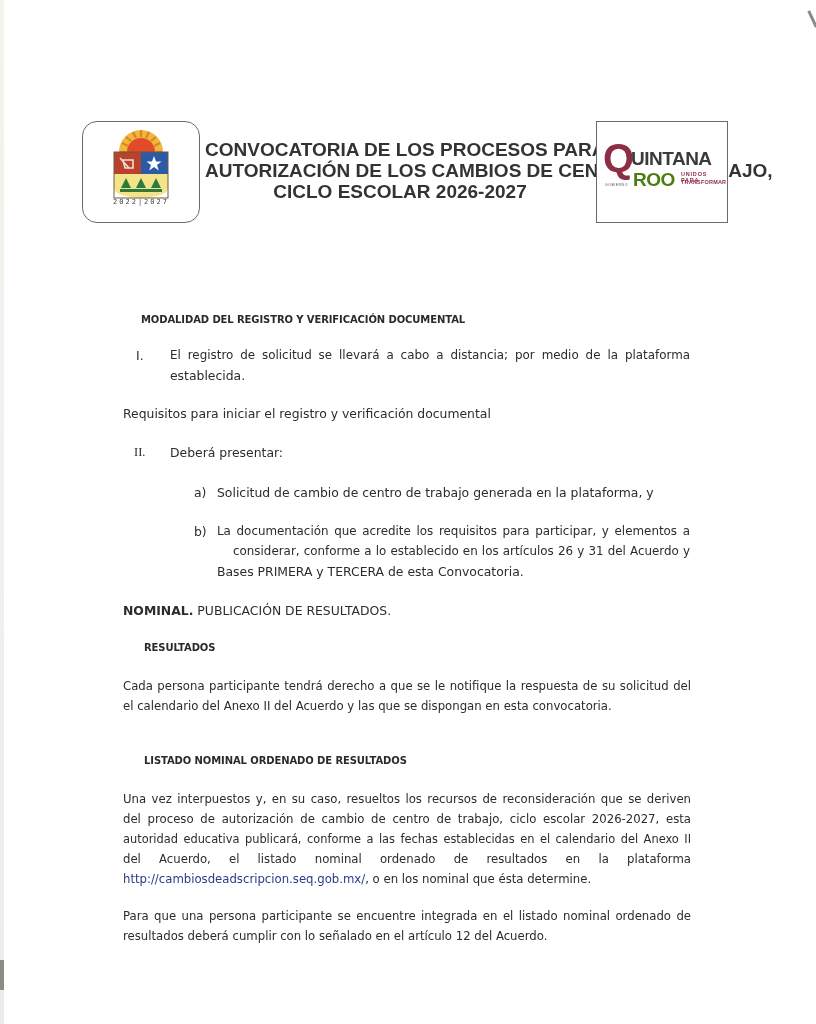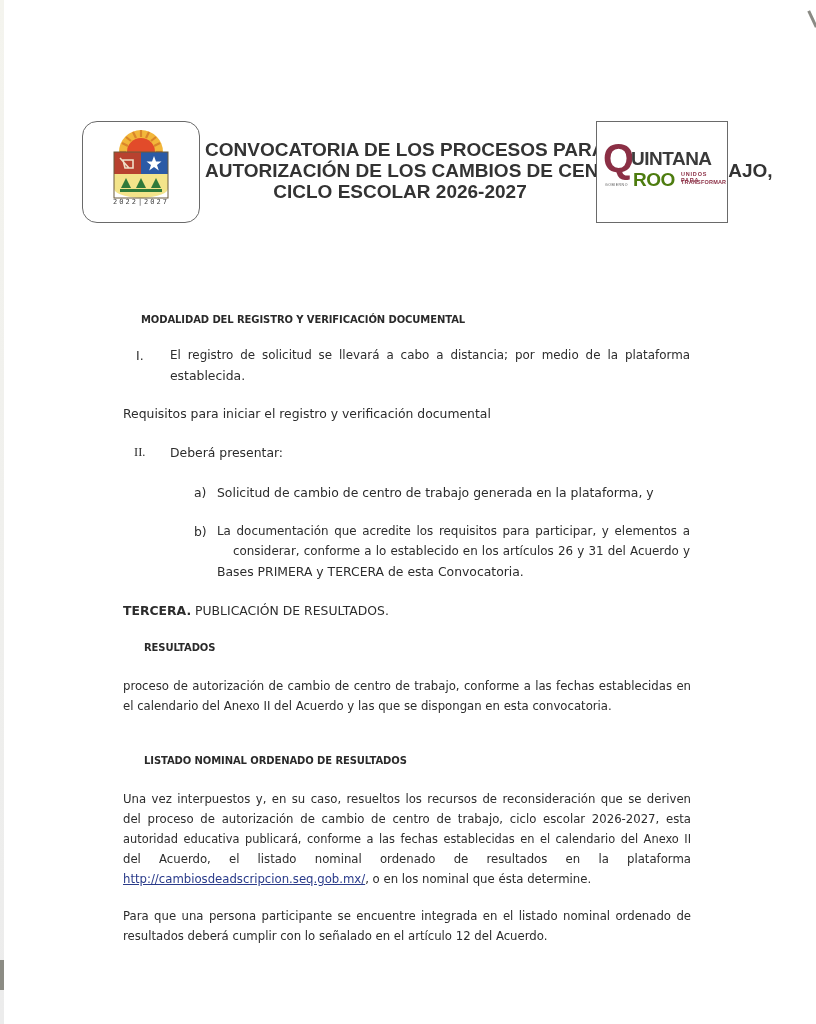--- a/index.html
+++ b/index.html
@@ -20,21 +20,21 @@
   .header-title {
     position: absolute; left: 205px; top: 139px; width: 390px; text-align: center;
     font-family: "Liberation Sans", sans-serif; font-weight: bold; font-size: 19px; line-height: 21px; color: #333;
   }
   .header-title div { white-space: nowrap; }
 
   .text { position: absolute; font-family: "DejaVu Sans", sans-serif; font-size: 12px; color: #2c2c2c; white-space: nowrap; }
   .heading-sm { font-weight: bold; font-size: 10px; letter-spacing: -0.1px; color: #2a2a2a; }
   .body13 { font-size: 12.4px; }
   .just-line { display: block; text-align: justify; text-align-last: justify; white-space: normal; }
-  .link { color: #2a3b8a; text-decoration: underline; }
+  .link { color: #2a3b8a; }
   b { font-weight: bold; }
 </style>
 </head>
 <body>
 
 <div class="edge-left"></div>
 <div class="edge-mark-bl"></div>
 <div class="edge-mark-tr"></div>
 
 <div class="logo-box logo-left">
@@ -109,27 +109,27 @@
 <div class="text body13" style="left:194px; top:524px;">b)</div>
 <div class="text body13" style="left:217px; top:524px; width:473px;">
   <span class="just-line" style="font-size:11.9px;">La documentación que acredite los requisitos para participar, y elementos a</span>
 </div>
 <div class="text body13" style="left:217px; top:544px; width:473px;">
   <span class="just-line" style="font-size:11.9px;margin-left:16px;">considerar, conforme a lo establecido en los artículos 26 y 31 del Acuerdo y</span>
 </div>
 <div class="text body13" style="left:217px; top:564px;">Bases PRIMERA y TERCERA de esta Convocatoria.</div>
 
 <div class="text body13" style="left:123px; top:603px;">
-  <b>TERCERA.</b><span> PUBLICACIÓN DE RESULTADOS.</span>
+  <b>NOMINAL.</b><span> PUBLICACIÓN DE RESULTADOS.</span>
 </div>
 
 <div class="text heading-sm" style="left:144px; top:642px;">RESULTADOS</div>
 
 <div class="text" style="left:123px; top:676px; width:568px; font-size:12px; line-height:20px;">
-  <span class="just-line" style="font-size:11.7px;">proceso de autorización de cambio de centro de trabajo, conforme a las fechas establecidas en</span>
+  <span class="just-line" style="font-size:11.7px;">Cada persona participante tendrá derecho a que se le notifique la respuesta de su solicitud del</span>
   <span style="font-size:11.7px;">el calendario del Anexo II del Acuerdo y las que se dispongan en esta convocatoria.</span>
 </div>
 
 <div class="text heading-sm" style="left:144px; top:755px;">LISTADO NOMINAL ORDENADO DE RESULTADOS</div>
 
 <div class="text" style="left:123px; top:789px; width:568px; font-size:11.7px; line-height:20px;">
   <span class="just-line">Una vez interpuestos y, en su caso, resueltos los recursos de reconsideración que se deriven</span>
   <span class="just-line">del proceso de autorización de cambio de centro de trabajo, ciclo escolar 2026-2027, esta</span>
   <span class="just-line" style="font-size:11.4px;">autoridad educativa publicará, conforme a las fechas establecidas en el calendario del Anexo II</span>
   <span class="just-line">del Acuerdo, el listado nominal ordenado de resultados en la plataforma</span>

